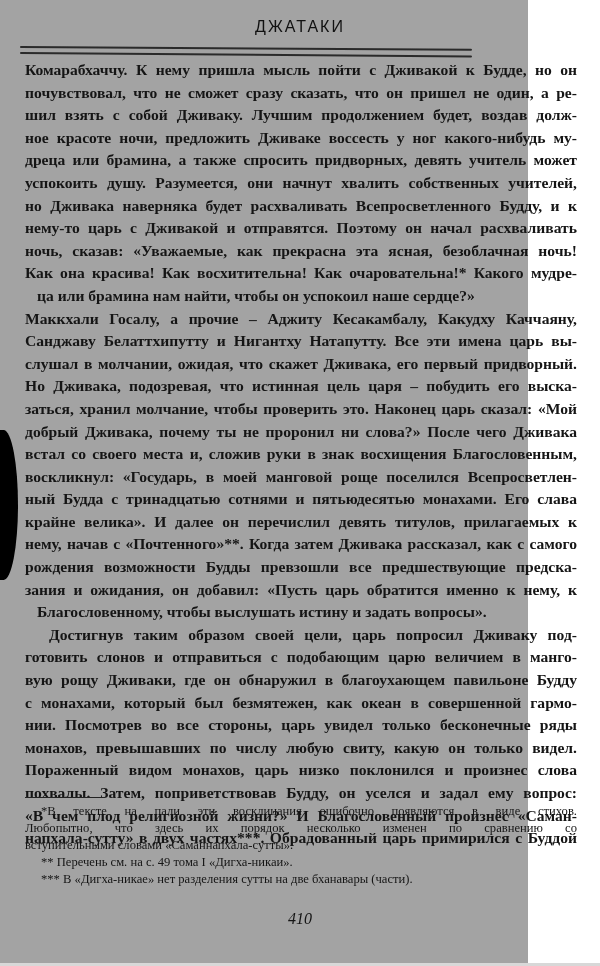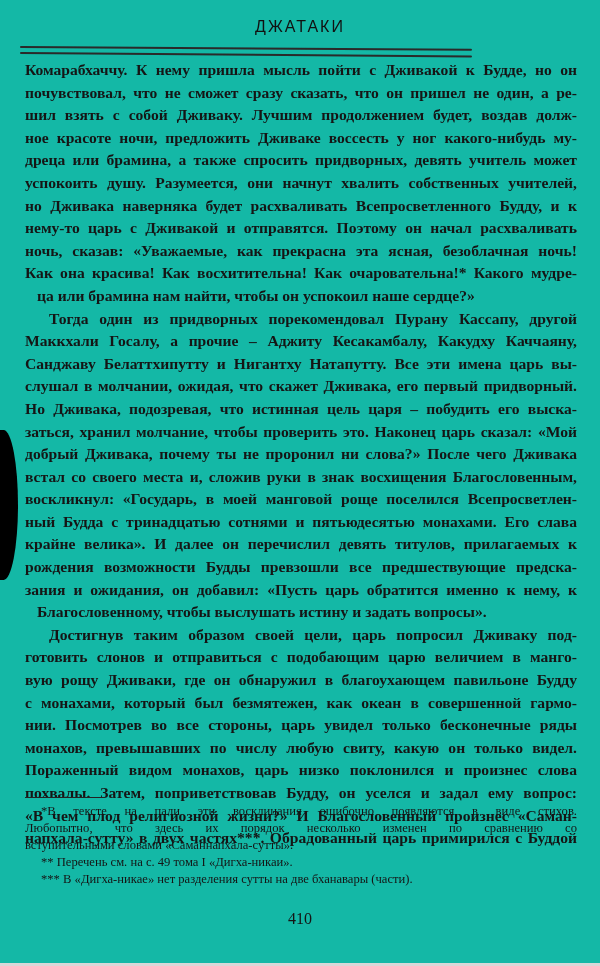--- a/index.html
+++ b/index.html
@@ -1,35 +1,35 @@
 <!DOCTYPE html>
 <html><head>
 <meta charset="utf-8">
 <style>
   html, body { margin: 0; padding: 0; background: #ffffff; }
   body { width: 600px; height: 966px; position: relative; overflow: hidden;
          font-family: "Liberation Serif", "DejaVu Serif", serif; color: #151515; }
-  .page { position: absolute; left: 0; top: 0; width: 600px; height: 966px; background: #14b8a6; }
+  .page { position: absolute; left: 0; top: 0; width: 528px; height: 966px; background: #a3a3a3; }
   .running-head { position: absolute; top: 18px; left: 0; width: 600px; text-align: center;
                   font-family: "Liberation Sans", "DejaVu Sans", sans-serif; font-size: 16px;
                   letter-spacing: 2px; color: #111; }
   .rule { position: absolute; left: 20px; height: 2px; background: #2a2a2a; border-radius: 1px; }
   .rule.r1 { top: 46px; width: 452px; transform: rotate(0.35deg); transform-origin: left; }
   .rule.r2 { top: 52px; width: 452px; transform: rotate(0.45deg); transform-origin: left; }
   .body-text { position: absolute; top: 59px; left: 25px; width: 552px; font-size: 15.6px;
                line-height: 22.6px; text-align: justify; font-weight: bold; }
   .line { display: block; white-space: nowrap; text-align-last: justify; text-align: justify; height: 22.6px; }
   .line.last { text-align-last: left; margin-left: 12px; }
   .line.indent { padding-left: 24px; }
   .footnote-rule { position: absolute; top: 797px; left: 25px; width: 80px; height: 1px; background: #222; }
   .footnotes { position: absolute; top: 803px; left: 25px; width: 552px; font-size: 12.6px; line-height: 17px; }
   .fn-line { display: block; white-space: nowrap; text-align-last: justify; text-align: justify; height: 17px; }
   .fn-line.last { text-align-last: left; }
   .fn-line.indent { padding-left: 16px; }
-  .page-number { position: absolute; top: 910px; left: 0; width: 600px; text-align: center; font-size: 16px; }
+  .page-number { position: absolute; top: 910px; left: 0; width: 600px; text-align: center; font-size: 16px; font-style: italic; }
   .binding-shadow { position: absolute; left: 0; top: 430px; width: 18px; height: 150px; background: #000;
                     border-radius: 0 80% 80% 0 / 0 50% 50% 0; }
   .bottom-edge { position: absolute; left: 0; bottom: 0; width: 600px; height: 3px; background: #d8d8d8; }
 </style>
 </head>
 <body>
 
 <div class="page">
   <div class="binding-shadow"></div>
 
@@ -42,31 +42,31 @@
       <span class="line">почувствовал, что не сможет сразу сказать, что он пришел не один, а ре-</span>
       <span class="line">шил взять с собой Дживаку. Лучшим продолжением будет, воздав долж-</span>
       <span class="line">ное красоте ночи, предложить Дживаке воссесть у ног какого-нибудь му-</span>
       <span class="line">дреца или брамина, а также спросить придворных, девять учитель может</span>
       <span class="line">успокоить душу. Разумеется, они начнут хвалить собственных учителей,</span>
       <span class="line">но Дживака наверняка будет расхваливать Всепросветленного Будду, и к</span>
       <span class="line">нему-то царь с Дживакой и отправятся. Поэтому он начал расхваливать</span>
       <span class="line">ночь, сказав: «Уважаемые, как прекрасна эта ясная, безоблачная ночь!</span>
       <span class="line">Как она красива! Как восхитительна! Как очаровательна!* Какого мудре-</span>
       <span class="line last">ца или брамина нам найти, чтобы он успокоил наше сердце?»</span>
-      <span class="line indent">Тогда один из придворных порекомендовал Пурану Кассапу, другой</span>
       <span class="line">Маккхали Госалу, а прочие – Аджиту Кесакамбалу, Какудху Каччаяну,</span>
       <span class="line">Санджаву Белаттхипутту и Нигантху Натапутту. Все эти имена царь вы-</span>
       <span class="line">слушал в молчании, ожидая, что скажет Дживака, его первый придворный.</span>
       <span class="line">Но Дживака, подозревая, что истинная цель царя – побудить его выска-</span>
       <span class="line">заться, хранил молчание, чтобы проверить это. Наконец царь сказал: «Мой</span>
       <span class="line">добрый Дживака, почему ты не проронил ни слова?» После чего Дживака</span>
       <span class="line">встал со своего места и, сложив руки в знак восхищения Благословенным,</span>
       <span class="line">воскликнул: «Государь, в моей манговой роще поселился Всепросветлен-</span>
       <span class="line">ный Будда с тринадцатью сотнями и пятьюдесятью монахами. Его слава</span>
       <span class="line">крайне велика». И далее он перечислил девять титулов, прилагаемых к</span>
+      <span class="line">нему, начав с «Почтенного»**. Когда затем Дживака рассказал, как с самого</span>
       <span class="line">рождения возможности Будды превзошли все предшествующие предска-</span>
       <span class="line">зания и ожидания, он добавил: «Пусть царь обратится именно к нему, к</span>
       <span class="line last">Благословенному, чтобы выслушать истину и задать вопросы».</span>
       <span class="line indent">Достигнув таким образом своей цели, царь попросил Дживаку под-</span>
       <span class="line">готовить слонов и отправиться с подобающим царю величием в манго-</span>
       <span class="line">вую рощу Дживаки, где он обнаружил в благоухающем павильоне Будду</span>
       <span class="line">с монахами, который был безмятежен, как океан в совершенной гармо-</span>
       <span class="line">нии. Посмотрев во все стороны, царь увидел только бесконечные ряды</span>
       <span class="line">монахов, превышавших по числу любую свиту, какую он только видел.</span>
       <span class="line">Пораженный видом монахов, царь низко поклонился и произнес слова</span>

